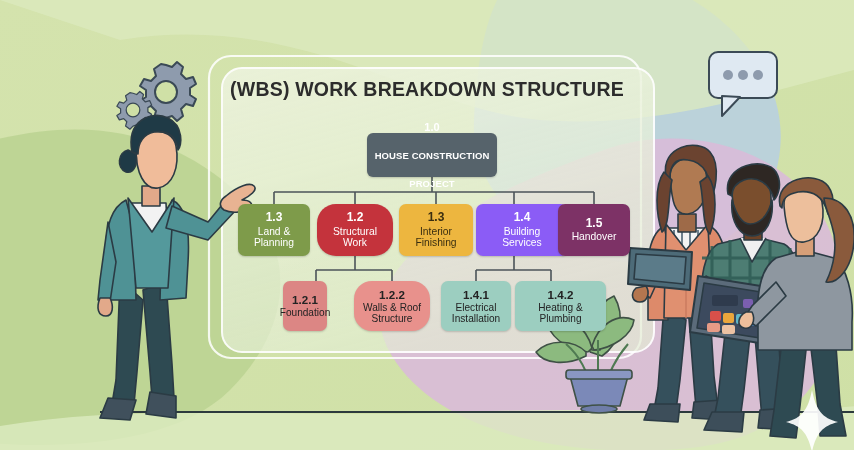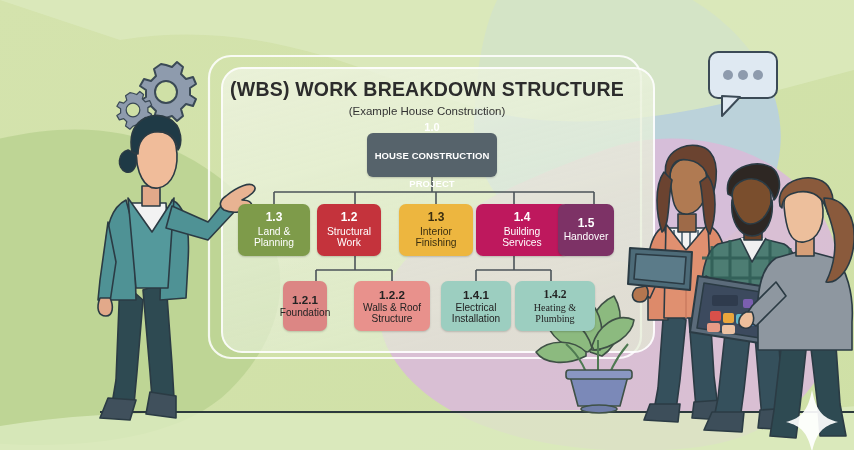--- a/index.html
+++ b/index.html
@@ -38,33 +38,33 @@
     background:#56636b;color:#fff;font-size:10px;border-radius:6px;gap:17px;
   }
   .root .code{font-size:11px;margin-bottom:1px;}
   .root .lbl{font-size:9.5px;font-weight:bold;letter-spacing:.1px;}
 
   .lvl1{top:204px;height:52px;font-size:10.5px;color:#fff;}
   .lvl1 .code{font-size:12px;margin-bottom:1px;}
   .lvl1 .lbl{font-size:10.3px;}
 
   .n11{left:238px;width:72px;background:#7e9b4a;}
-  .n12{left:317px;width:64px;background:#c4333c;}
+  .n12{left:317px;width:76px;background:#c4333c;border-radius:19px;}
   .n13{left:399px;width:74px;background:#edb63f;color:#3a2e10;}
-  .n14{left:476px;width:92px;background:#be185d;justify-content:center;}
-  .n15{left:558px;width:56px;background:#7d3266;}
+  .n14{left:476px;width:92px;background:#8b5cf6;justify-content:center;}
+  .n15{left:558px;width:72px;background:#7d3266;}
 
   .lvl2{top:281px;height:50px;font-size:10.3px;color:#232323;}
   .lvl2 .code{font-size:11.6px;margin-bottom:1px;}
   .lvl2 .lbl{font-size:10.1px;}
 
   .n121{left:283px;width:44px;background:#dc8684;}
-  .n122{left:354px;width:76px;background:#e8918c;}
+  .n122{left:354px;width:76px;background:#e8918c;border-radius:18px;}
   .n141{left:441px;width:70px;background:#9ccec0;}
-  .n142{left:515px;width:80px;background:#9ccec0;font-family:Liberation Serif, serif;}
+  .n142{left:515px;width:91px;background:#9ccec0;}
 </style>
 </head>
 <body>
 
 <div id="stage">
 
   <svg class="layer" viewBox="0 0 854 450">
     <defs>
       <linearGradient id="bgGrad" x1="0" y1="0" x2="1" y2="1">
         <stop offset="0" stop-color="#d4e3ad"></stop>
@@ -273,21 +273,20 @@
 
       <path d="M514,256 L514,270"></path>
       <path d="M476,270 L551,270"></path>
       <path d="M476,270 L476,281"></path>
       <path d="M551,270 L551,281"></path>
     </g>
   </svg>
 
   <div id="wbs">
     <div class="title">(WBS) WORK BREAKDOWN STRUCTURE</div>
-    <div class="subtitle">(Example House Construction)</div>
 
     <div class="node root">
       <span class="code">1.0</span>
       <span class="lbl">HOUSE CONSTRUCTION</span>
       <span class="lbl">PROJECT</span>
     </div>
 
     <div class="node lvl1 n11">
       <span class="code">1.3</span>
       <span class="lbl">Land &amp;</span>

